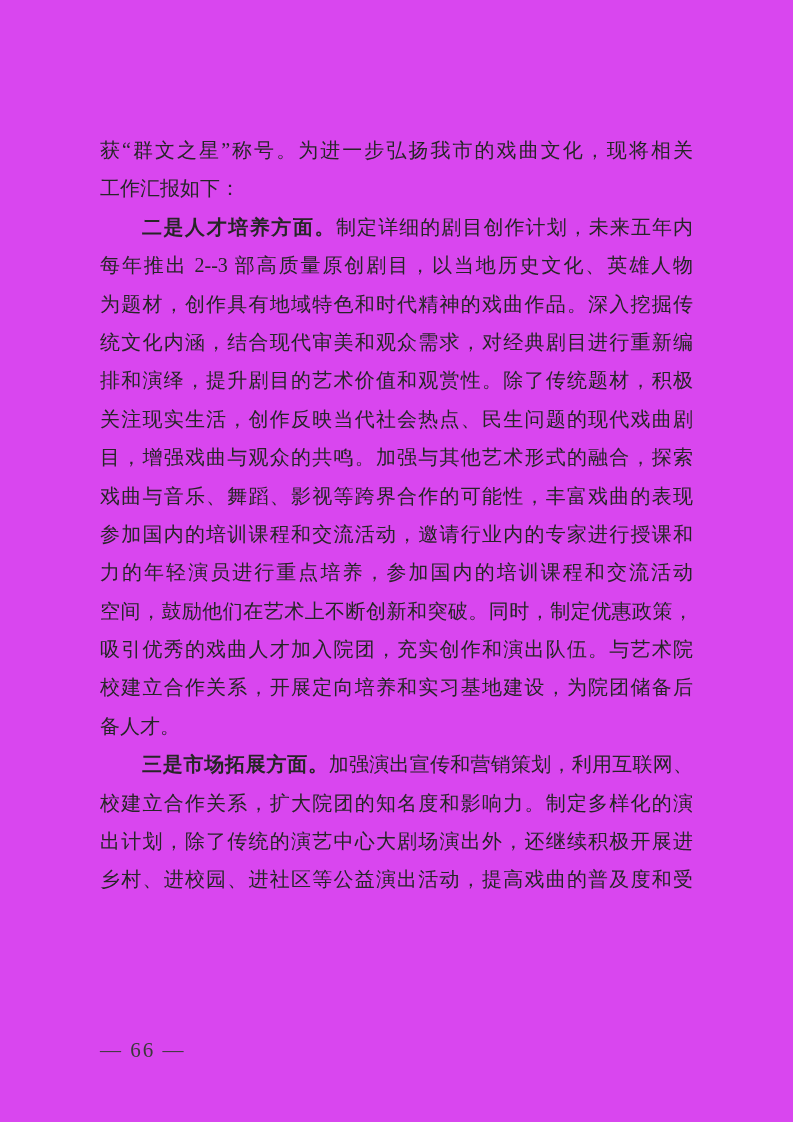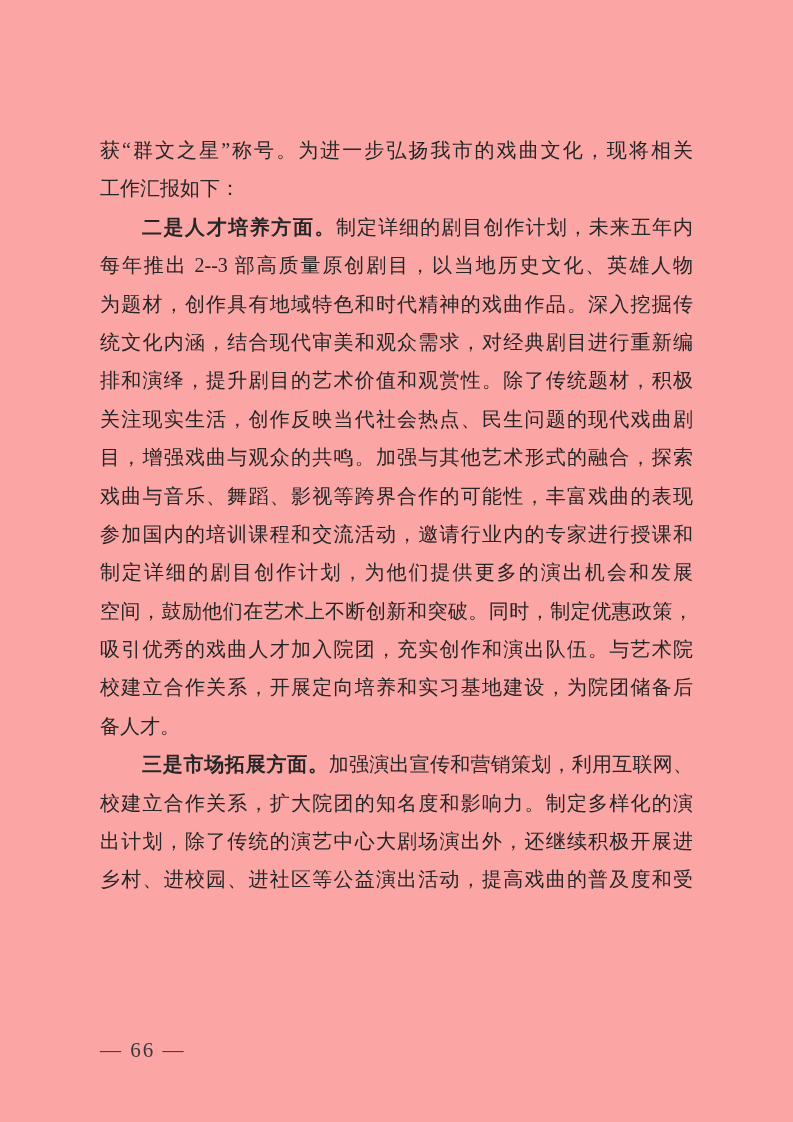--- a/index.html
+++ b/index.html
@@ -4,21 +4,21 @@
 <style>
   html, body {
     margin: 0;
     padding: 0;
     background: #ffffff;
   }
   .page {
     position: relative;
     width: 793px;
     height: 1122px;
-    background: #fca5a5;
+    background: #d946ef;
     font-family: "Liberation Serif", "DejaVu Serif", serif;
     overflow: hidden;
   }
   .body-text {
     position: absolute;
     left: 100px;
     top: 131px;
     width: 593px;
     font-size: 20px;
     color: #262626;
@@ -59,21 +59,21 @@
       <div class="line">工作汇报如下：</div>
       <div class="line justify indent"><b>二是人才培养方面。</b>制定详细的剧目创作计划，未来五年内</div>
       <div class="line justify">每年推出 2--3 部高质量原创剧目，以当地历史文化、英雄人物</div>
       <div class="line justify">为题材，创作具有地域特色和时代精神的戏曲作品。深入挖掘传</div>
       <div class="line justify">统文化内涵，结合现代审美和观众需求，对经典剧目进行重新编</div>
       <div class="line justify">排和演绎，提升剧目的艺术价值和观赏性。除了传统题材，积极</div>
       <div class="line justify">关注现实生活，创作反映当代社会热点、民生问题的现代戏曲剧</div>
       <div class="line justify">目，增强戏曲与观众的共鸣。加强与其他艺术形式的融合，探索</div>
       <div class="line justify">戏曲与音乐、舞蹈、影视等跨界合作的可能性，丰富戏曲的表现</div>
       <div class="line justify">参加国内的培训课程和交流活动，邀请行业内的专家进行授课和</div>
-      <div class="line justify">制定详细的剧目创作计划，为他们提供更多的演出机会和发展</div>
+      <div class="line justify">力的年轻演员进行重点培养，参加国内的培训课程和交流活动</div>
       <div class="line justify">空间，鼓励他们在艺术上不断创新和突破。同时，制定优惠政策，</div>
       <div class="line justify">吸引优秀的戏曲人才加入院团，充实创作和演出队伍。与艺术院</div>
       <div class="line justify">校建立合作关系，开展定向培养和实习基地建设，为院团储备后</div>
       <div class="line">备人才。</div>
       <div class="line justify indent"><b>三是市场拓展方面。</b>加强演出宣传和营销策划，利用互联网、</div>
       <div class="line justify">校建立合作关系，扩大院团的知名度和影响力。制定多样化的演</div>
       <div class="line justify">出计划，除了传统的演艺中心大剧场演出外，还继续积极开展进</div>
       <div class="line justify">乡村、进校园、进社区等公益演出活动，提高戏曲的普及度和受</div>
     </div>
   <div class="page-number">— 66 —</div>

